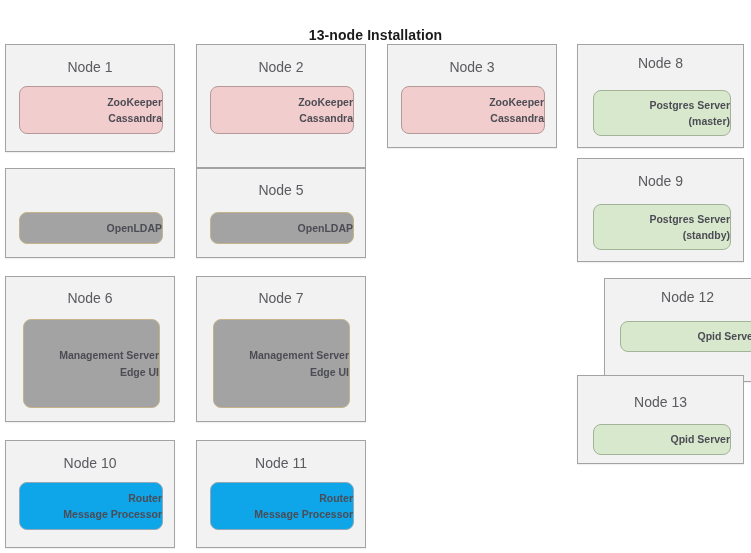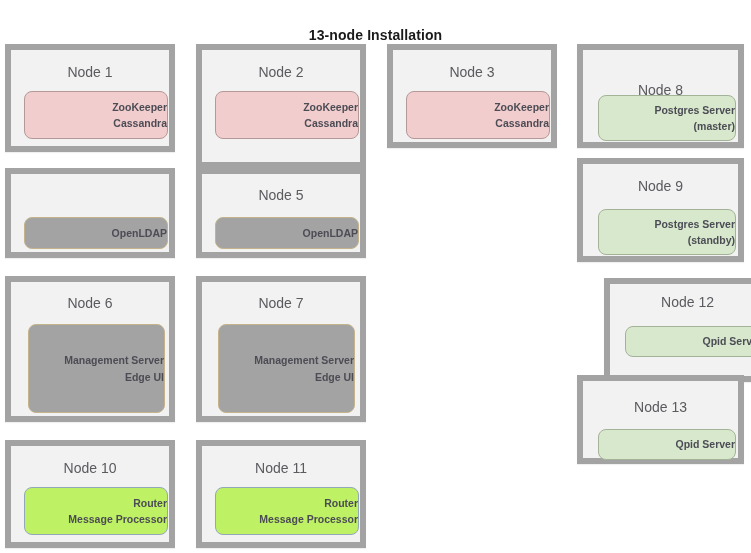--- a/index.html
+++ b/index.html
@@ -24,21 +24,21 @@
     font-size: 14px;
     font-weight: bold;
     color: #1a1a1a;
     letter-spacing: 0.1px;
     margin-top: 21px;
   }
 
   .node-card {
     position: absolute;
     background: #f2f2f2;
-    border: 6px solid #a3a3a3;
+    border: 1px solid #a3a3a3;
     box-sizing: border-box;
     box-shadow: 0 1px 1px rgba(0,0,0,0.06);
   }
 
   .node-title {
     position: absolute;
     left: 0;
     width: 100%;
     text-align: center;
     font-size: 14px;
@@ -63,21 +63,21 @@
   }
 
   .service-box .line {
     display: block;
     white-space: nowrap;
   }
 
   .sv-pink  { background: #f2cdcd; border-color: #b59898; }
   .sv-green { background: #d8e8cd; border-color: #a3b398; }
   .sv-yellow{ background: #a3a3a3; border-color: #c4b48b; }
-  .sv-blue  { background: #bef264; border-color: #93a8b7; }
+  .sv-blue  { background: #0ea5e9; border-color: #93a8b7; }
 </style>
 </head>
 <body>
 
 <div id="diagram-title">13-node Installation</div>
 
 <div id="diagram-canvas">
     <div class="node-card" style="left: 5px; top: 44px; width: 170px; height: 108px;">
       <div class="node-title" style="top: 14px;">Node 1</div>
       <div class="service-box sv-pink" style="left: 13px; top: 41px; width: 144px; height: 48px;">
@@ -93,21 +93,21 @@
       </div>
     </div>
     <div class="node-card" style="left: 387px; top: 44px; width: 170px; height: 104px;">
       <div class="node-title" style="top: 14px;">Node 3</div>
       <div class="service-box sv-pink" style="left: 13px; top: 41px; width: 144px; height: 48px;">
         <span class="line">ZooKeeper</span>
         <span class="line">Cassandra</span>
       </div>
     </div>
     <div class="node-card" style="left: 577px; top: 44px; width: 167px; height: 104px;">
-      <div class="node-title" style="top: 32px;">Node 8</div>
+      <div class="node-title" style="top: 10px;">Node 8</div>
       <div class="service-box sv-green" style="left: 15px; top: 45px; width: 138px; height: 46px;">
         <span class="line">Postgres Server</span>
         <span class="line">(master)</span>
       </div>
     </div>
     <div class="node-card" style="left: 5px; top: 168px; width: 170px; height: 90px;">
       <div class="service-box sv-yellow" style="left: 13px; top: 43px; width: 144px; height: 32px;">
         <span class="line">OpenLDAP</span>
       </div>
     </div>

